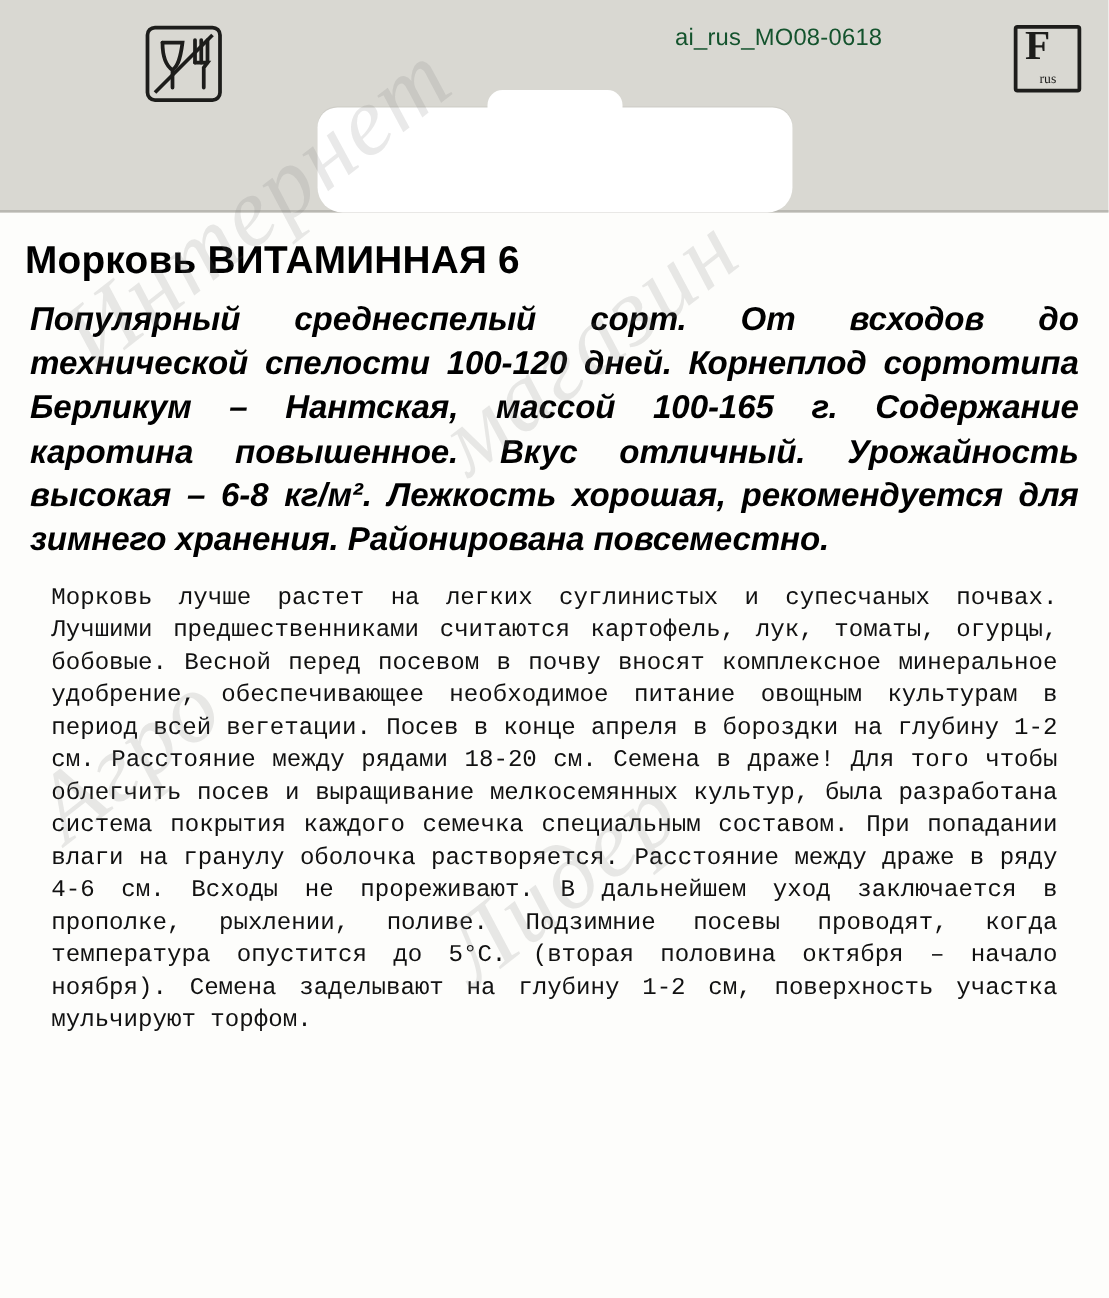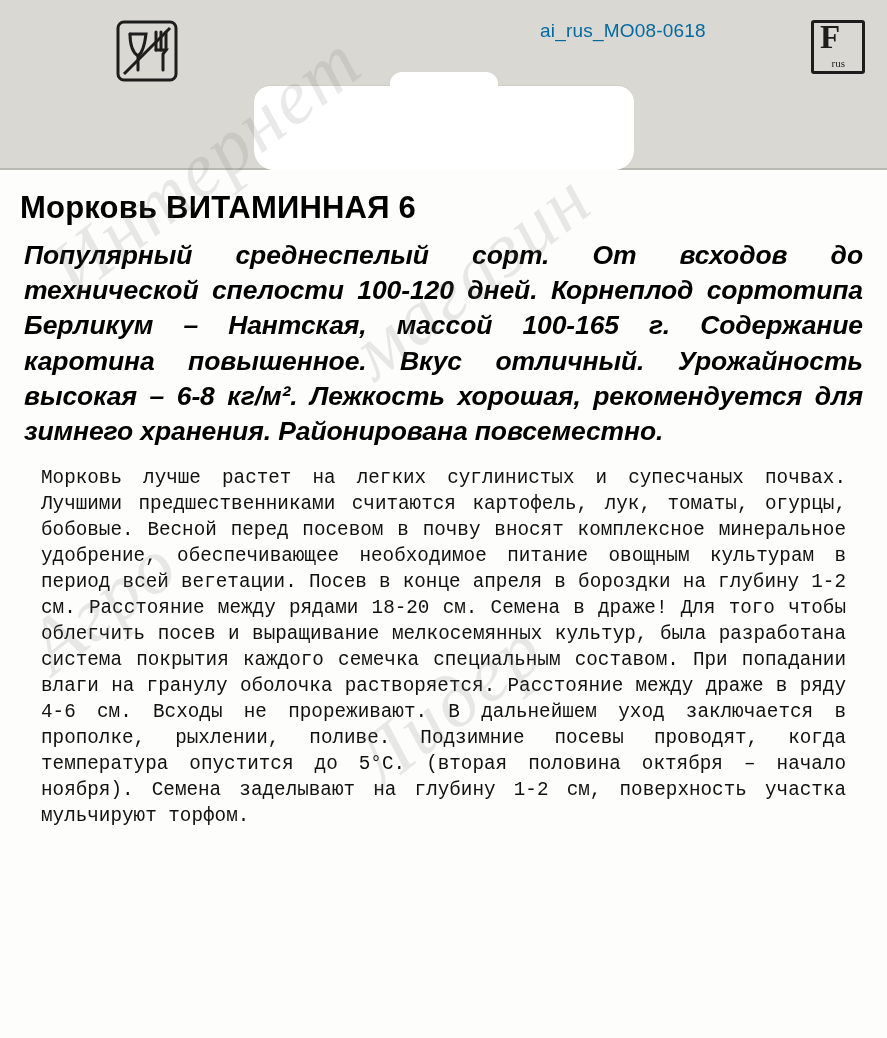--- a/index.html
+++ b/index.html
@@ -43,21 +43,21 @@
     position: absolute;
     left: 116px; top: 20px;
     width: 62px; height: 62px;
   }
   
   .code-text {
     position: absolute;
     left: 540px; top: 20px;
     font-size: 19px;
     letter-spacing: .2px;
-    color: #0369a1;
+    color: #14532d;
     font-family: "Liberation Sans", sans-serif;
     white-space: nowrap;
   }
   
   .icon-frus {
     position: absolute;
     right: 22px; top: 20px;
     width: 48px; height: 48px;
     border: 3px solid #1d1d1b;
     border-radius: 3px;

